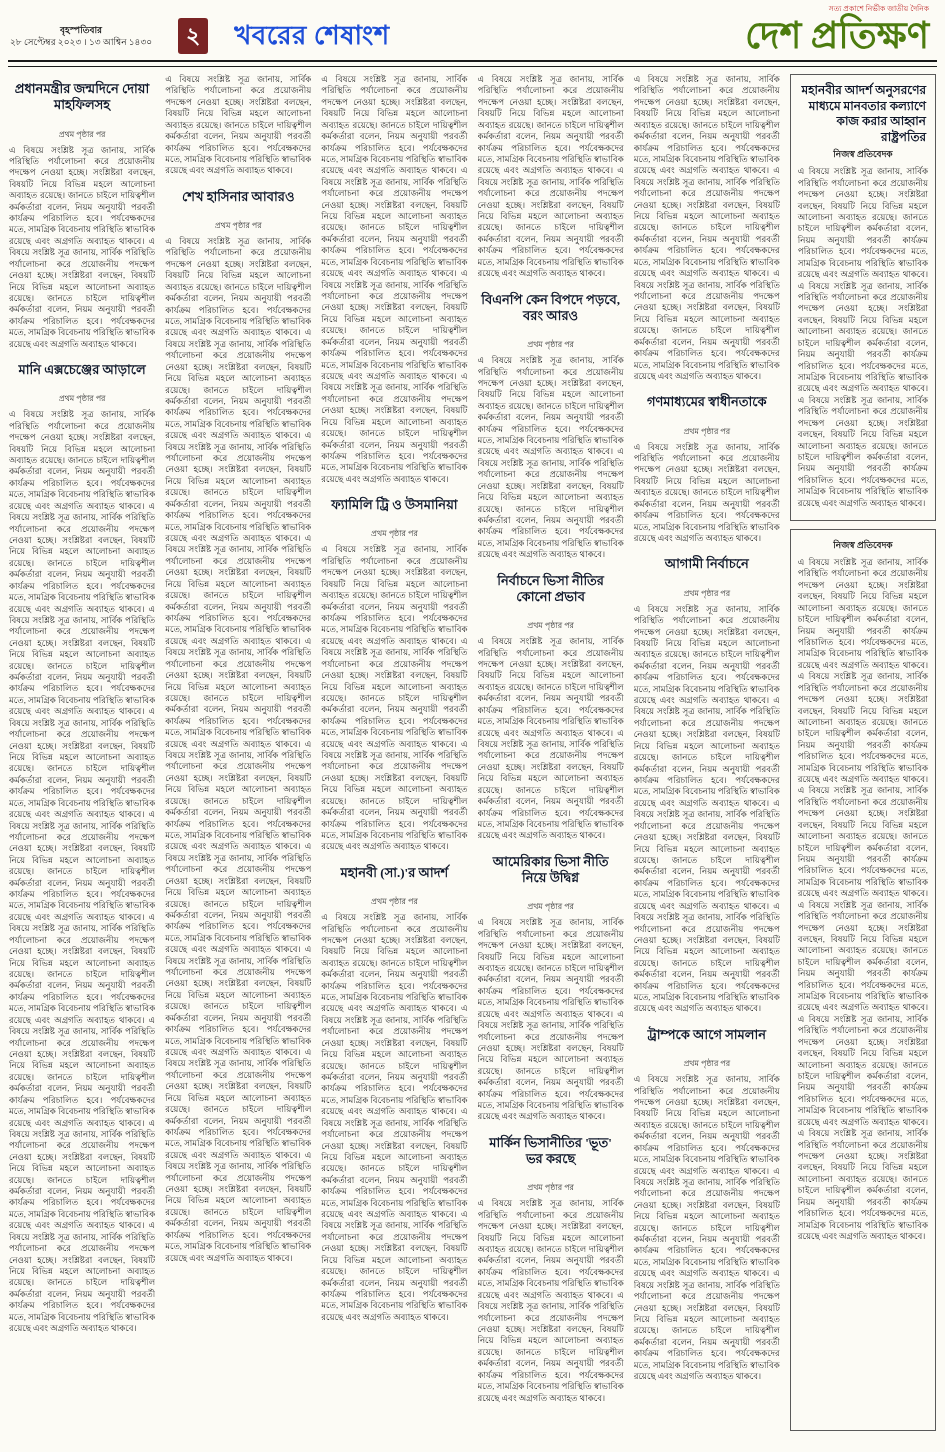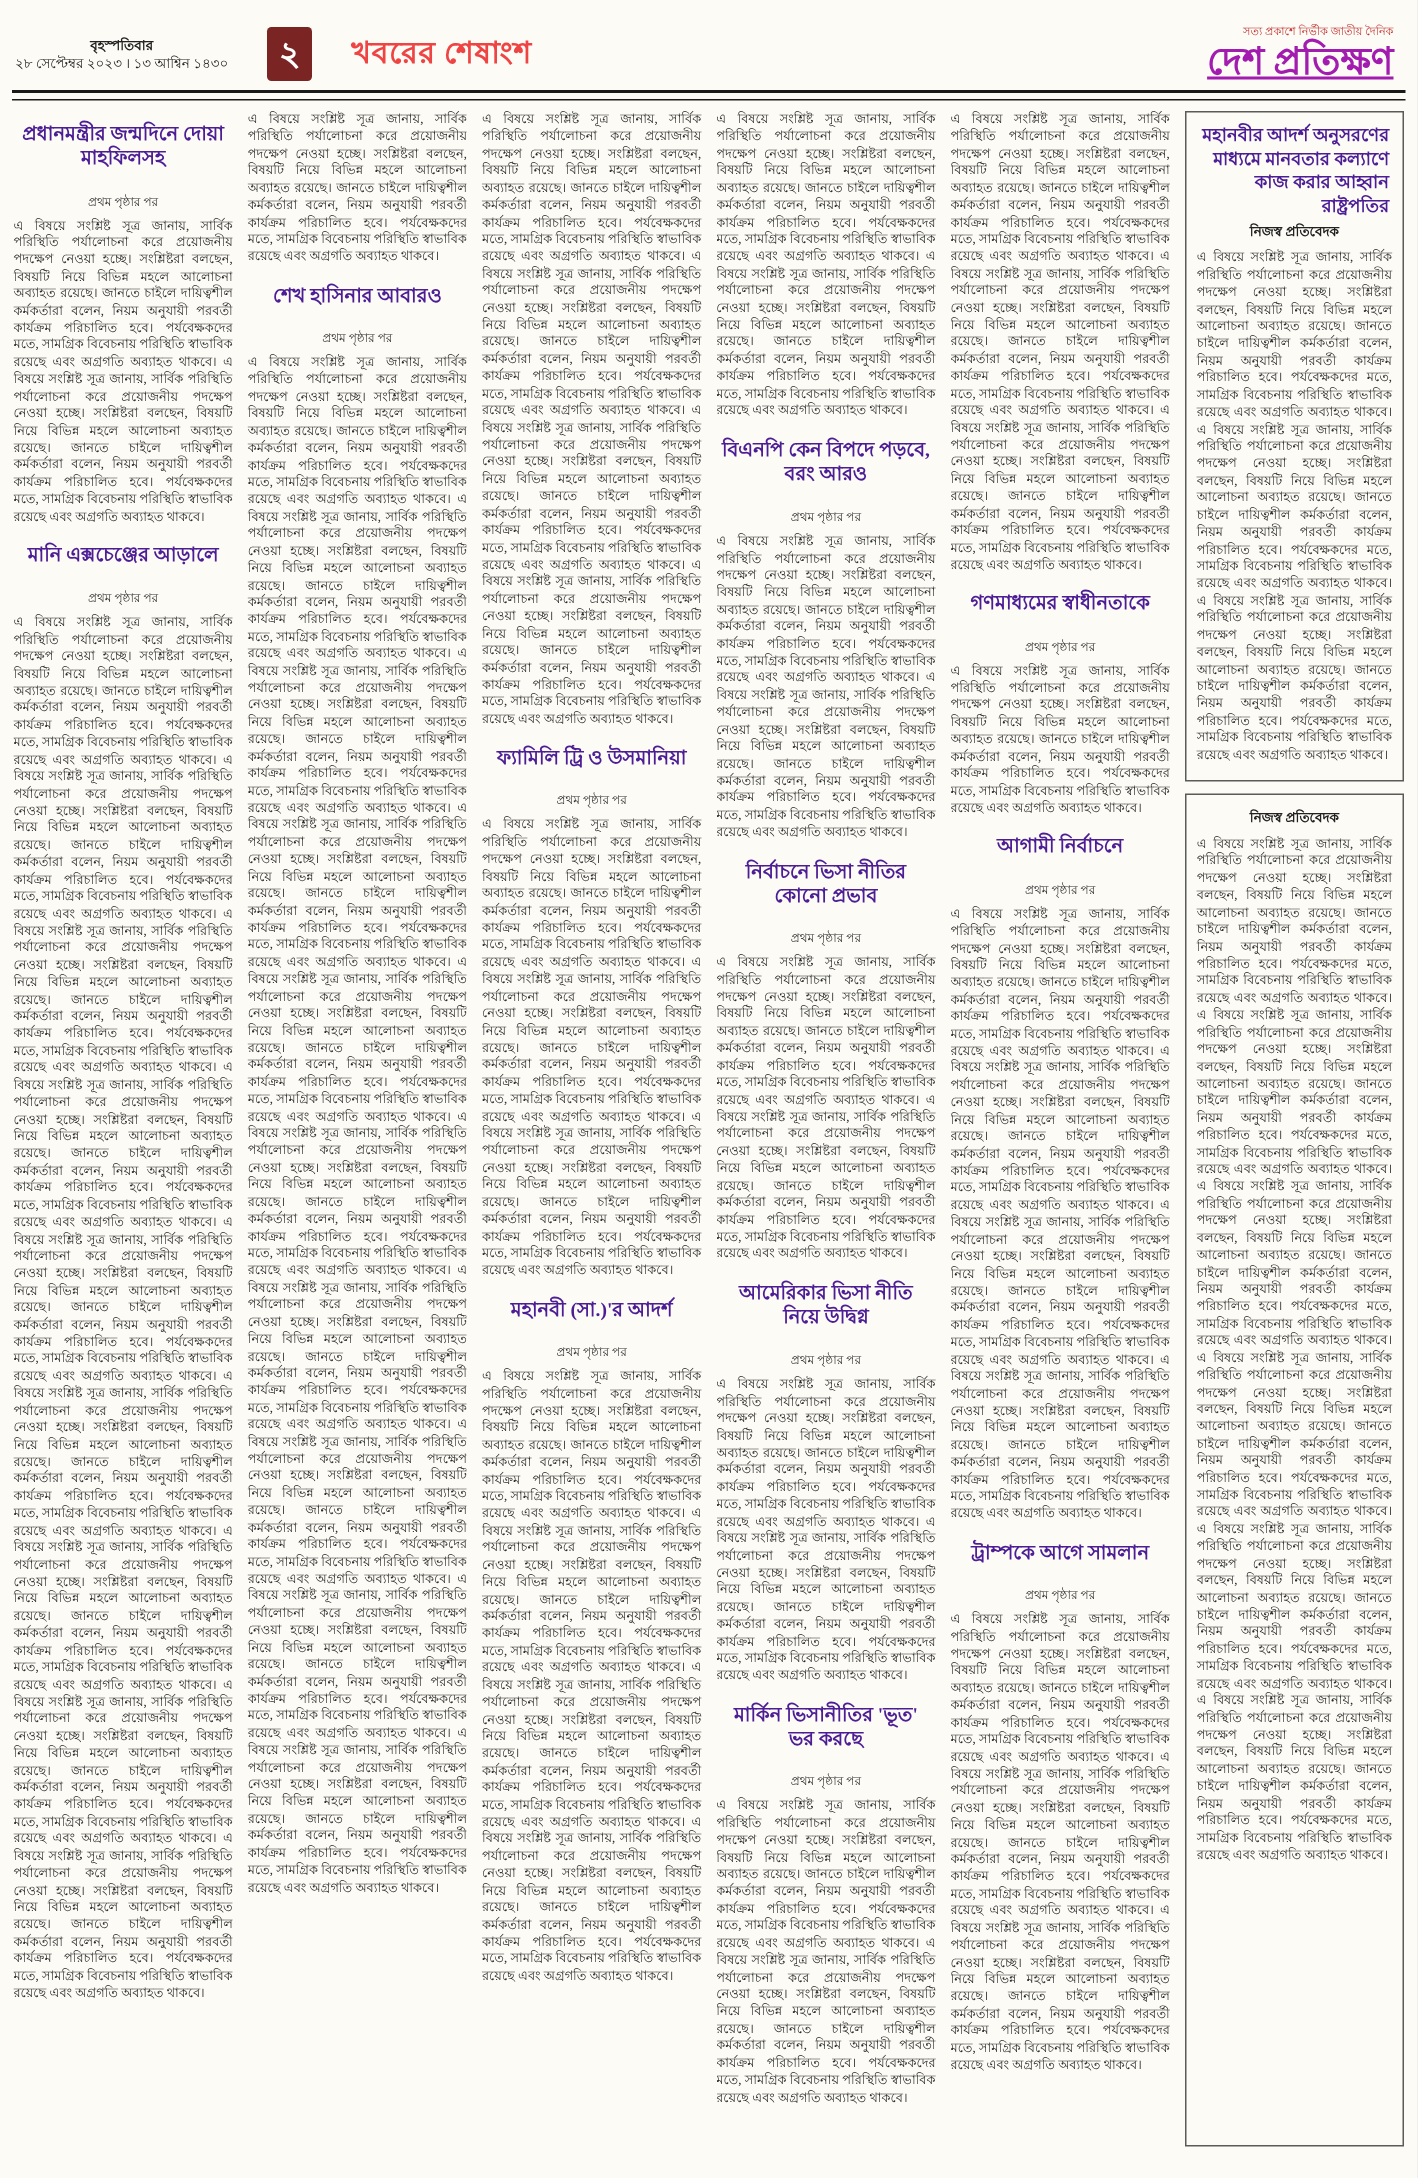--- a/index.html
+++ b/index.html
@@ -14,34 +14,34 @@
     padding:8px 12px 4px 10px;height:58px;box-sizing:border-box;
   }
   .header-left{display:flex;align-items:center;gap:26px;}
   .dateblock{font-size:9px;line-height:1.35;text-align:center;color:#222;}
   .dateblock .wd{font-weight:bold;}
   .page-num{
     width:30px;height:36px;background:#7a2424;color:#fff;
     font-size:22px;font-weight:bold;display:flex;align-items:center;
     justify-content:center;border-radius:3px;flex:0 0 auto;
   }
-  .section-title{font-size:20px;font-weight:bold;letter-spacing:.5px;color:#ef4444;line-height:1;}
+  .section-title{font-size:26px;font-weight:bold;letter-spacing:.5px;color:#1d4ed8;line-height:1;}
   .masthead{text-align:right;padding-right:4px;}
   .tagline{font-size:7.5px;color:#c03030;margin-bottom:2px;}
-  .mast-name{font-size:25px;font-weight:bold;color:#a21caf;line-height:1;text-decoration:underline;}
+  .mast-name{font-size:37px;font-weight:bold;color:#4d7c0f;line-height:1;}
   .rule{height:4px;border-top:2px solid #1a1a1a;border-bottom:1px solid #1a1a1a;margin:2px 8px 0;}
   
   .columns{
     display:flex;gap:10px;padding:7px 9px 8px;height:1380px;
     box-sizing:border-box;overflow:hidden;
   }
   .col{flex:1 1 0;min-width:0;overflow:hidden;display:flex;flex-direction:column;}
   .headline{
     font-weight:bold;font-size:13px;line-height:1.25;text-align:center;
-    margin:7px 2px 2px;color:#4c1d95;
+    margin:7px 2px 2px;color:#0f172a;
   }
   .headline.lg{font-size:12px;line-height:1.3;margin-top:2px;text-align:right;}
   .subline{font-size:8px;text-align:center;margin:12px 0 4px;color:#333;}
   .byline{font-size:9px;font-weight:bold;text-align:center;margin:2px 0 4px;color:#222;}
   .body-text{
     font-size:8.6px;line-height:1.33;text-align:justify;color:#2b2b2b;
     margin:0 0 5px;word-break:break-word;
   }
   .article-box{
     border:1px solid #5a5a5a;padding:6px 7px;margin-bottom:8px;

